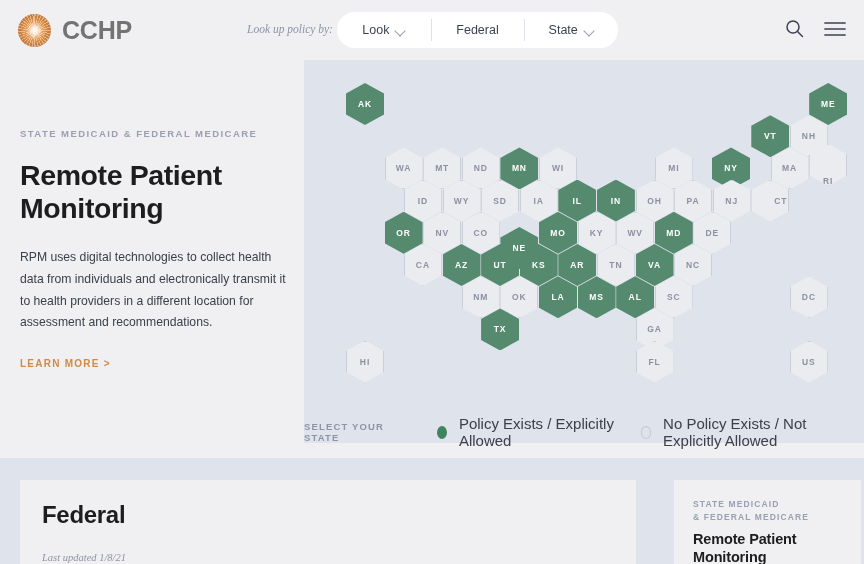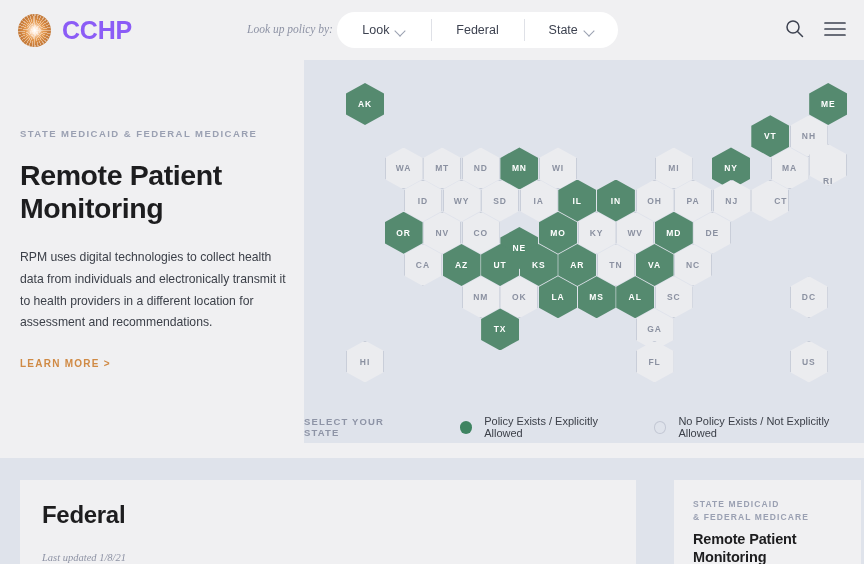--- a/index.html
+++ b/index.html
@@ -27,21 +27,21 @@
     background:
       radial-gradient(circle at 50% 50%, #ffffff 0%, #ffe9d5 14%, #e5994f 38%, #c87d3c 62%, #b5702f 100%);
     position: relative; overflow: hidden;
   }
   .logo-mark::after {
     content: ""; position: absolute; inset: 0; border-radius: 50%;
     background: repeating-conic-gradient(from 0deg at 50% 50%,
       rgba(255,255,255,0.42) 0deg 4deg, rgba(255,255,255,0) 4deg 11deg);
   }
   .logo-text {
-    font-size: 25px; font-weight: bold; color: #8b5cf6; letter-spacing: -0.2px;
+    font-size: 25px; font-weight: bold; color: #737373; letter-spacing: -0.2px;
   }
 
   .lookup-label {
     position: absolute; left: 247px; top: 23px;
     font-size: 11.5px; font-style: italic; color: #8e93a5;
     font-family: "Liberation Serif", serif;
   }
   .pill {
     position: absolute; left: 337px; top: 12px;
     height: 36px; width: 281px;
@@ -119,21 +119,21 @@
   .legend {
     position: absolute; left: 0; top: 355px; width: 560px;
     display: flex; align-items: center;
   }
   .legend-label {
     font-size: 9.5px; font-weight: bold; letter-spacing: 1.15px;
     color: #8e94a6; text-transform: uppercase; cursor: pointer;
   }
   .legend-item {
     display: flex; align-items: center; gap: 12px;
-    font-size: 11px; color: #3c4049;
+    font-size: 15px; color: #3c4049;
   }
   .legend-item.a { margin-left: 40px; }
   .legend-item.b { margin-left: 20px; }
   .dot { width: 13px; height: 13px; border-radius: 50%; }
   .dot.filled { background: #3f8461; }
   .dot.hollow { background: transparent; border: 1.3px solid #c3c8d4; }
 
   
   .bottom-band {
     position: absolute; left: 0; top: 458px; width: 864px; height: 106px;

